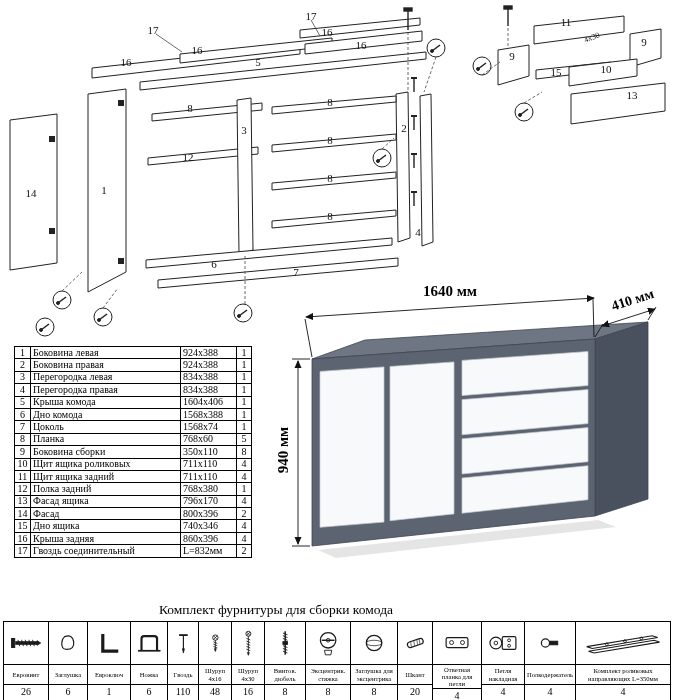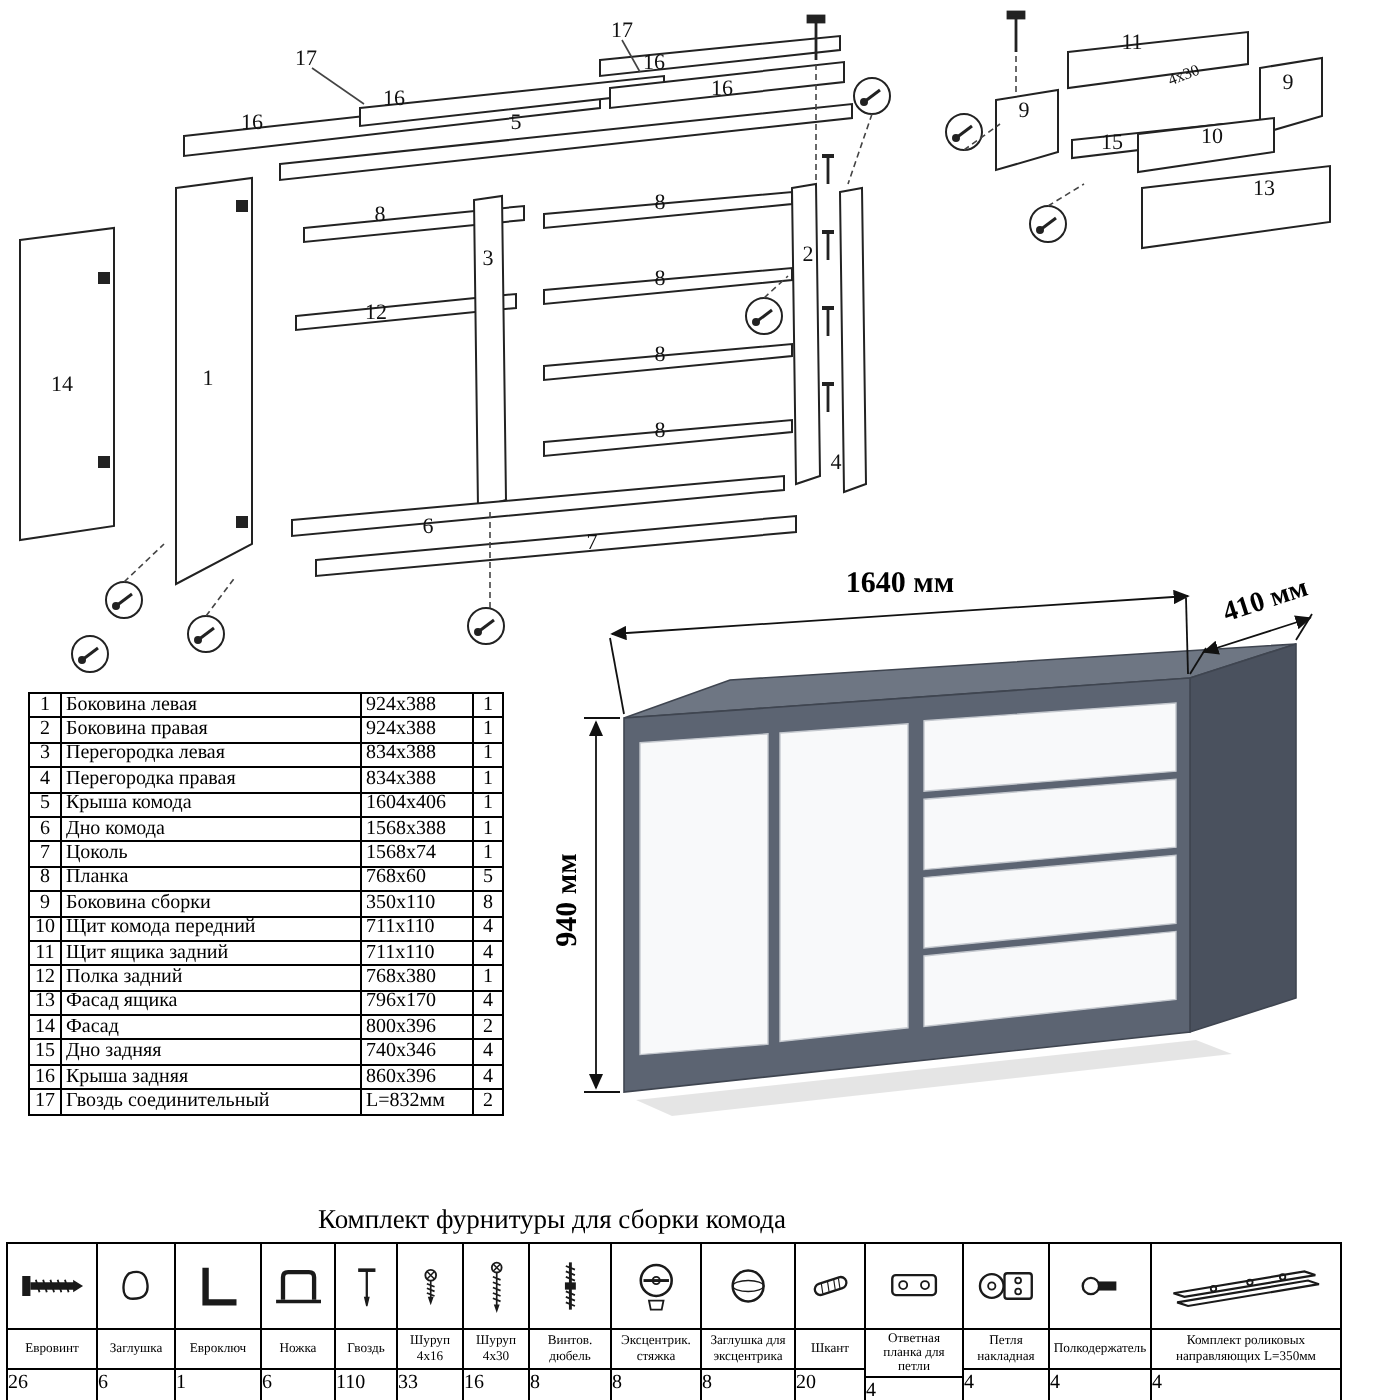--- a/index.html
+++ b/index.html
@@ -18,21 +18,21 @@
   .parts td.c3{width:15px;text-align:center}
   .dresser{position:absolute;left:278px;top:282px}
   .dim{font:bold 15px "Liberation Serif",serif;fill:#000}
   .dim2{font:bold 14px "Liberation Serif",serif;fill:#000}
   .hw-title{position:absolute;left:0;top:602px;width:552px;text-align:center;font-size:13.5px}
   .hw-table{position:absolute;left:4px;top:621px;display:flex;align-items:stretch}
   .hw-col{display:flex;flex-direction:column;border:1px solid #000;margin-left:-1px;background:#fff}
   .hw-icon{height:43px;display:flex;align-items:center;justify-content:center;border-bottom:1px solid #000;overflow:hidden}
   .hw-icon svg{width:96%;height:40px}
   .hw-name{min-height:20px;border-bottom:1px solid #000;font-size:6.6px;text-align:center;line-height:1.08;padding:1px;display:flex;align-items:center;justify-content:center}
-  .hw-qty{height:13px;font-size:10px;line-height:13px}
+  .hw-qty{height:13px;font-size:10px;text-align:center;line-height:13px}
 </style>
 </head>
 <body>
 
 <div class="page">
 
   <svg class="exploded" width="694" height="342" viewBox="0 0 694 342">
     <g stroke="#222" stroke-width="1" fill="#fff">
 
       <polygon points="92,68 300,45 300,54 92,78"></polygon>
@@ -236,21 +236,21 @@
           <td class="c3">5</td>
         </tr>
         <tr>
           <td class="c0">9</td>
           <td class="c1">Боковина сборки</td>
           <td class="c2">350x110</td>
           <td class="c3">8</td>
         </tr>
         <tr>
           <td class="c0">10</td>
-          <td class="c1">Щит комода передний</td>
+          <td class="c1">Щит ящика роликовых</td>
           <td class="c2">711x110</td>
           <td class="c3">4</td>
         </tr>
         <tr>
           <td class="c0">11</td>
           <td class="c1">Щит ящика задний</td>
           <td class="c2">711x110</td>
           <td class="c3">4</td>
         </tr>
         <tr>
@@ -266,21 +266,21 @@
           <td class="c3">4</td>
         </tr>
         <tr>
           <td class="c0">14</td>
           <td class="c1">Фасад</td>
           <td class="c2">800x396</td>
           <td class="c3">2</td>
         </tr>
         <tr>
           <td class="c0">15</td>
-          <td class="c1">Дно задняя</td>
+          <td class="c1">Дно ящика</td>
           <td class="c2">740x346</td>
           <td class="c3">4</td>
         </tr>
         <tr>
           <td class="c0">16</td>
           <td class="c1">Крыша задняя</td>
           <td class="c2">860x396</td>
           <td class="c3">4</td>
         </tr>
         <tr>
@@ -391,21 +391,21 @@
       <div class="hw-col" style="width: 34px;">
         <div class="hw-icon">
           <svg viewBox="0 0 40 44" fill="none" stroke="#1a1a1a">
             <circle cx="20" cy="15" r="3.5" stroke-width="1.2"></circle>
             <path d="M17.6 12.6 L22.4 17.4 M22.4 12.6 L17.6 17.4" stroke-width="1"></path>
             <path d="M20 18.5 L20 30 M17.5 20.5 L22.5 22.5 M17.5 23.5 L22.5 25.5 M17.5 26.5 L22.5 28.5" stroke-width="1.1"></path>
             <path d="M20 33 L18.8 29.5 L21.2 29.5 Z" fill="#1a1a1a"></path>
           </svg>
         </div>
         <div class="hw-name">Шуруп 4x16</div>
-        <div class="hw-qty">33</div>
+        <div class="hw-qty">48</div>
       </div>
       <div class="hw-col" style="width: 34px;">
         <div class="hw-icon">
           <svg viewBox="0 0 40 44" fill="none" stroke="#1a1a1a">
             <circle cx="20" cy="10" r="3.2" stroke-width="1.2"></circle>
             <path d="M17.8 7.8 L22.2 12.2 M22.2 7.8 L17.8 12.2" stroke-width="1"></path>
             <path d="M20 13 L20 35 M17.5 16 L22.5 18 M17.5 19.5 L22.5 21.5 M17.5 23 L22.5 25 M17.5 26.5 L22.5 28.5 M17.5 30 L22.5 32" stroke-width="1.1"></path>
             <path d="M20 38 L18.8 34.5 L21.2 34.5 Z" fill="#1a1a1a"></path>
           </svg>
         </div>

